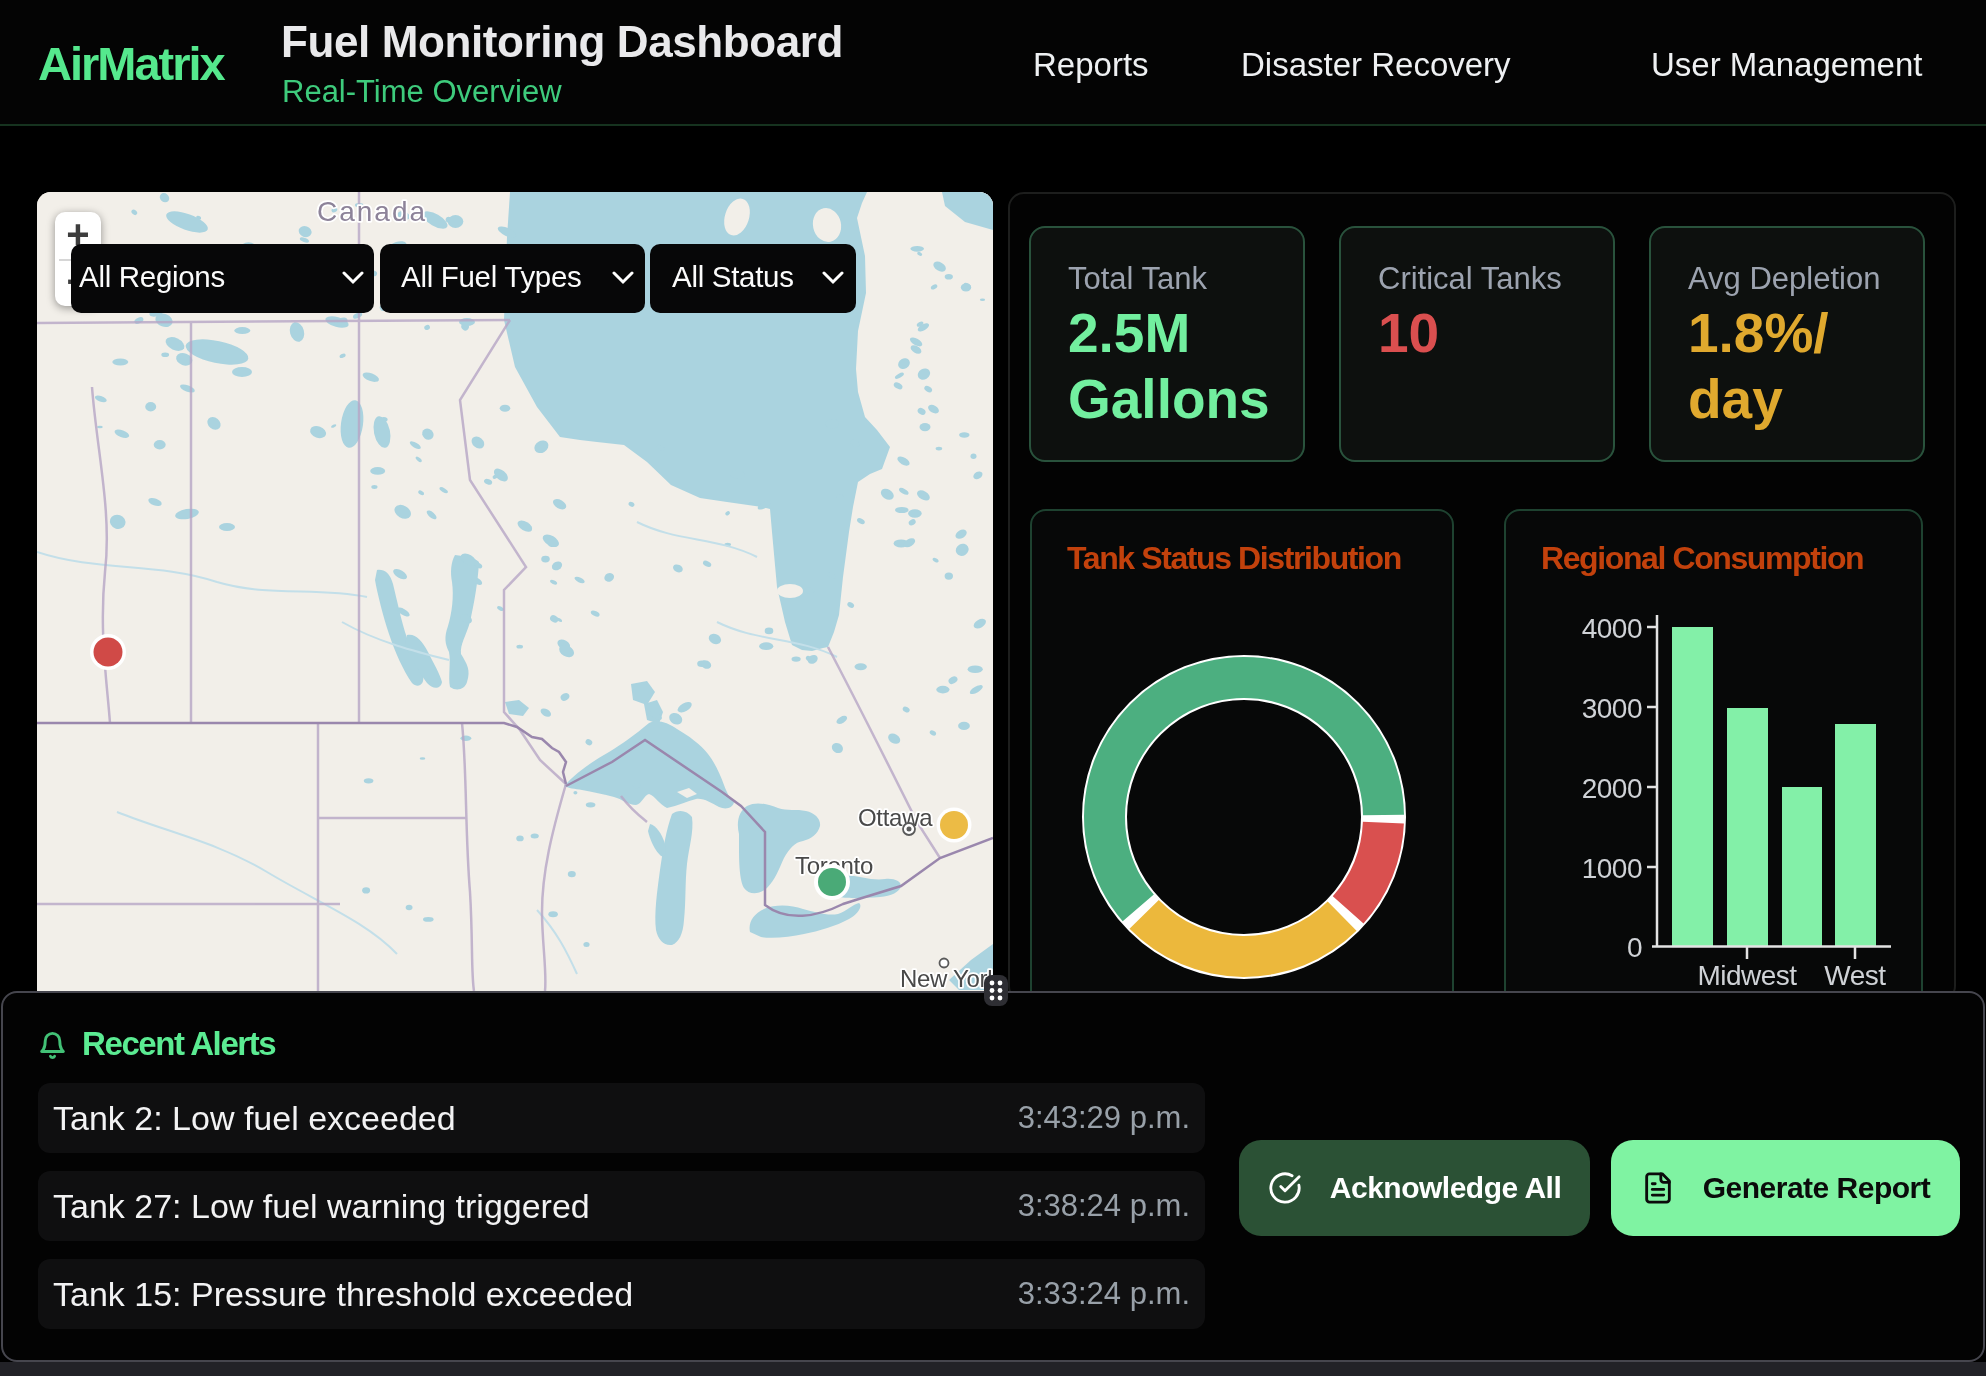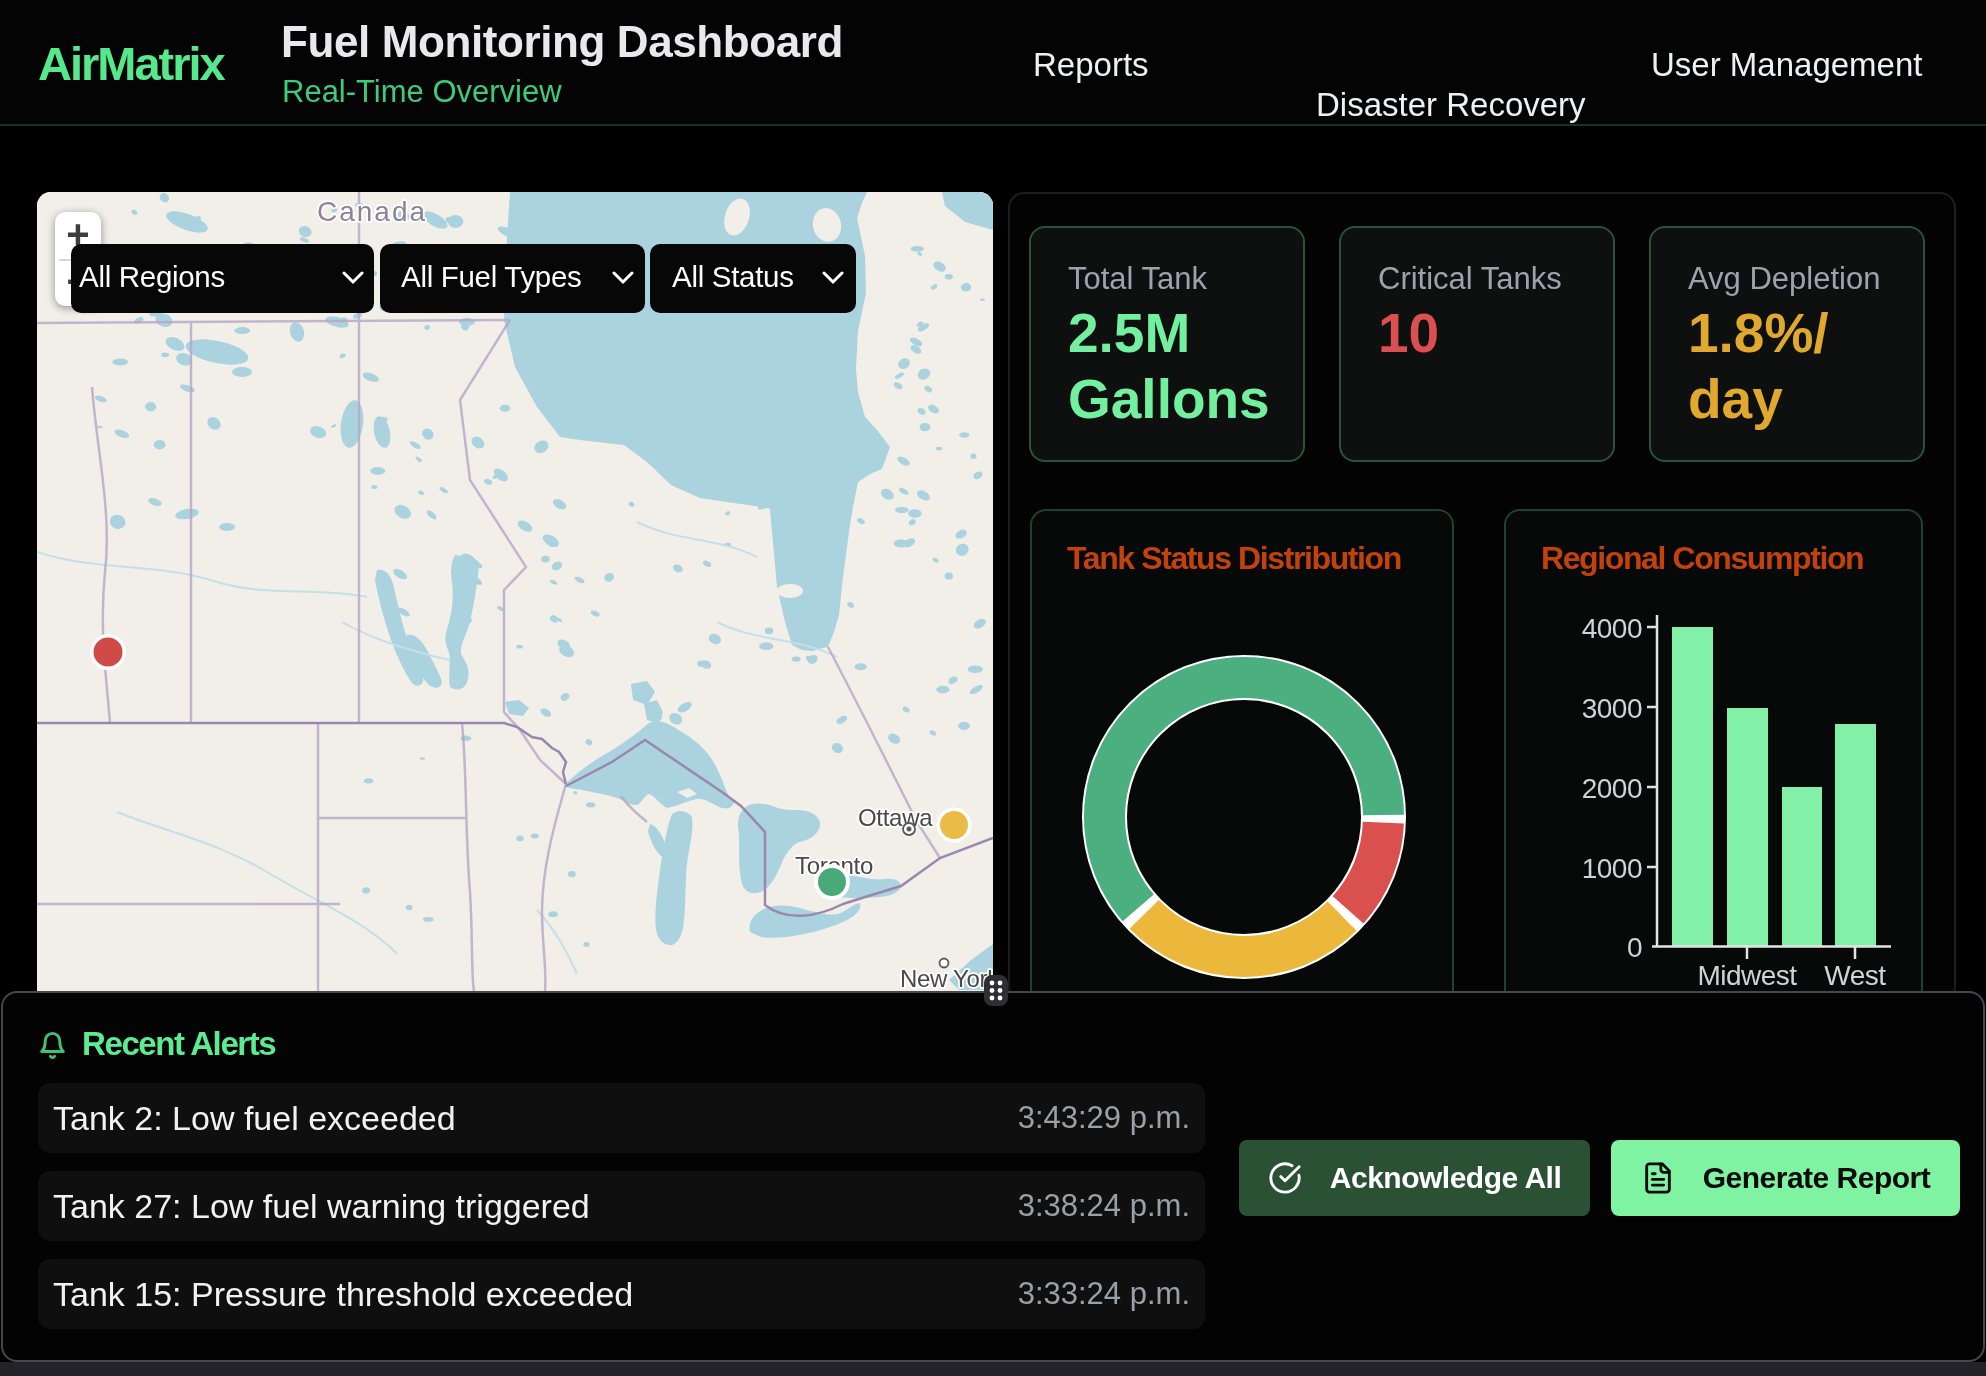--- a/index.html
+++ b/index.html
@@ -42,39 +42,39 @@
   .ccard .ctitle { position:absolute; left:35px; top:29px; font-size:32px; font-weight:bold; color:#c2410c; white-space:nowrap; letter-spacing:-1.4px; }
 
   
   #apanel { position:absolute; left:1px; top:991px; width:1984px; height:371px;
     background:#030303; border:2px solid #46464e; border-radius:16px;padding-left:40px; }
   #alerttitle { position:absolute; left:79px; top:32px; font-size:33px; font-weight:bold; color:#5beb92; letter-spacing:-1.4px; }
   .arow { position:absolute; left:35px; width:1167px; height:70px; background:#0f0f10;
     border-radius:12px; }
   .arow .t { position:absolute; left:15px; top:0; height:70px; line-height:70px; font-size:34px; color:#f2f2f3; }
   .arow .time { position:absolute; right:15px; top:0; height:70px; line-height:70px; font-size:31px; color:#98a0a8; }
-  .btn { position:absolute; top:147px; height:76px; border-radius:8px; font-weight:bold;
+  .btn { position:absolute; top:147px; height:96px; border-radius:22px; font-weight:bold;
     font-size:30px; letter-spacing:-0.5px; display:flex; align-items:center; justify-content:center; gap:28px; }
   #btn1 { left:1236px; width:351px; background:#2b5135; color:#fff; }
   #btn2 { left:1608px; width:349px; background:#7ff3a2; color:#0b0b0b; }
 
   #bottomstrip { position:absolute; left:0; top:1362px; width:1986px; height:14px; background:#222227; }
   #handle { position:absolute; left:984px; top:975px; width:24px; height:31px;
     background:#2e2e33; border-radius:8px; }
 </style>
 </head>
 <body>
 <div id="root">
 
 <div id="header"></div>
 <div id="logo">AirMatrix</div>
 <div id="title">Fuel Monitoring Dashboard</div>
 <div id="subtitle">Real-Time Overview</div>
 <div class="nav" style="left:1033px;">Reports</div>
-<div class="nav" style="left:1316px;margin-top:40px;">Disaster Recovery</div>
+<div class="nav" style="left:1241px;">Disaster Recovery</div>
 <div class="nav" style="left:1651px;">User Management</div>
 
 <div id="map">
   <svg width="956" height="799" viewBox="0 0 956 799">
     <rect x="0" y="0" width="956" height="799" fill="#f2efe9"></rect>
     <g fill="#aad3df" stroke="none">
 
       <path d="M473,0 L470,45 467,128 478,175 500,215 523,245 543,248 560,250 587,253 610,270 634,293 663,306 690,310 725,315 733,317 735,340 740,395 748,430 755,453 765,458 775,459 786,456 791,455 797,440 802,423 806,385 810,355 812,340 816,315 821,290 833,282 845,277 853,255 840,238 828,225 821,200 819,177 821,139 829,101 828,64 820,26 825,11 830,0 Z"></path>
 
       <path d="M905,0 L956,0 956,38 928,30 908,14 Z"></path>

